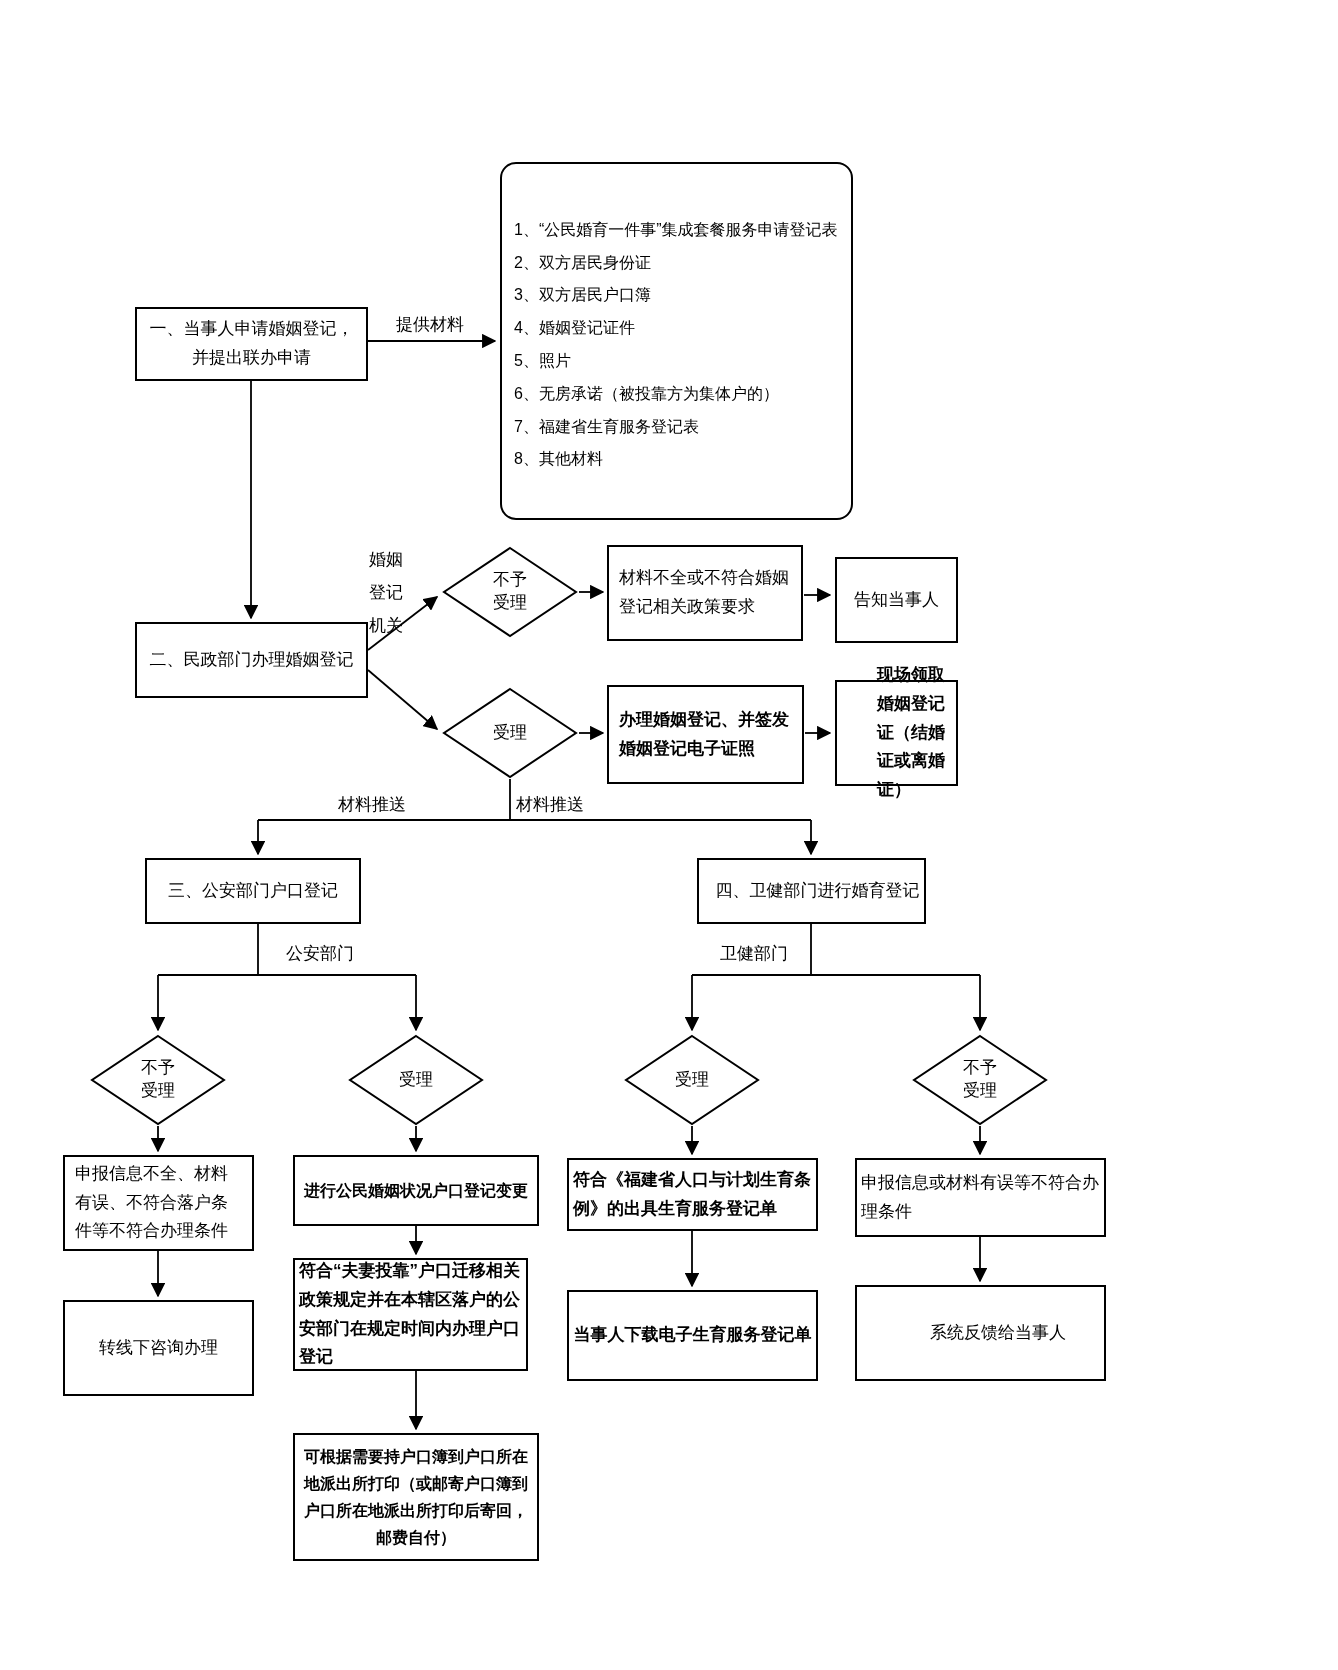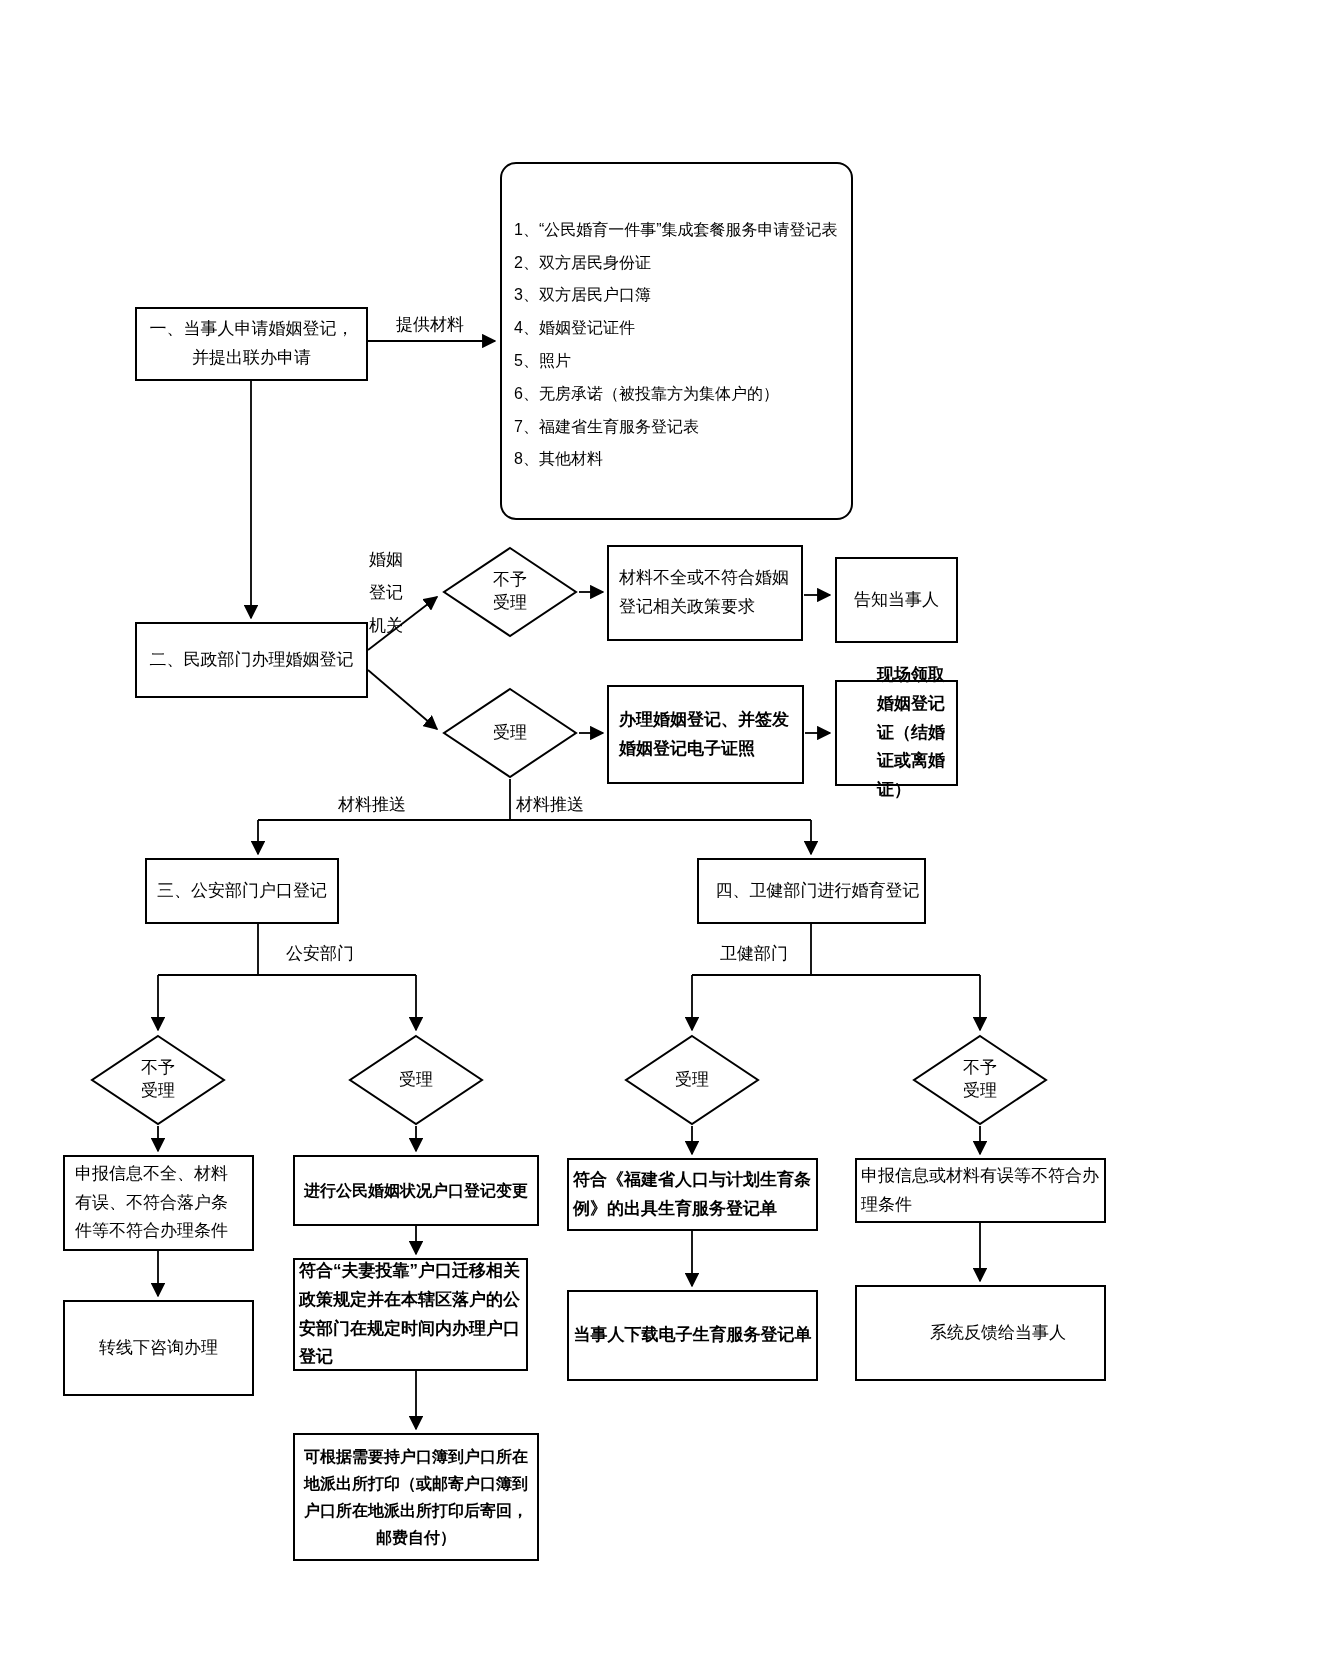--- a/index.html
+++ b/index.html
@@ -134,21 +134,21 @@
   </div>
 
   <div class="box left bold" style="left:607px; top:685px; width:197px; height:99px;">
     <span>办理婚姻登记、并签发婚姻登记电子证照</span>
   </div>
 
   <div class="box left bold tight" style="left:835px; top:680px; width:123px; height:106px;padding-left:40px;">
     <span>现场领取婚姻登记证（结婚证或离婚证）</span>
   </div>
 
-  <div class="box" style="left:145px; top:858px; width:194px; height:66px;">
+  <div class="box" style="left:145px; top:858px; width:216px; height:66px;">
     <span>三、公安部门户口登记</span>
   </div>
 
   <div class="box tight" style="left:697px; top:858px; width:229px; height:66px;padding-left:16px;">
     <span>四、卫健部门进行婚育登记</span>
   </div>
 
   <div class="diamond" style="left:90px; top:1034px; width:136px; height:92px;">
     <svg viewBox="0 0 136 92" preserveAspectRatio="none">
       <polygon points="68,2 134,46 68,90 2,46" fill="#fff" stroke="#000" stroke-width="2"></polygon>
@@ -200,21 +200,21 @@
   </div>
 
   <div class="box left bold tight" style="left:567px; top:1158px; width:251px; height:73px;">
     <span>符合《福建省人口与计划生育条例》的出具生育服务登记单</span>
   </div>
 
   <div class="box bold tight" style="left:567px; top:1290px; width:251px; height:91px;">
     <span>当事人下载电子生育服务登记单</span>
   </div>
 
-  <div class="box left tight" style="left:855px; top:1158px; width:251px; height:65px;justify-content:flex-end;">
+  <div class="box left tight" style="left:855px; top:1158px; width:251px; height:79px;justify-content:flex-end;">
     <span>申报信息或材料有误等不符合办理条件</span>
   </div>
 
   <div class="box" style="left:855px; top:1285px; width:251px; height:96px;padding-left:45px;">
     <span>系统反馈给当事人</span>
   </div>
 
   <div class="elabel" style="left:396px; top:312px;">提供材料</div>
 
   <div class="elabel vert" style="left:369px; top:543px;">婚姻

